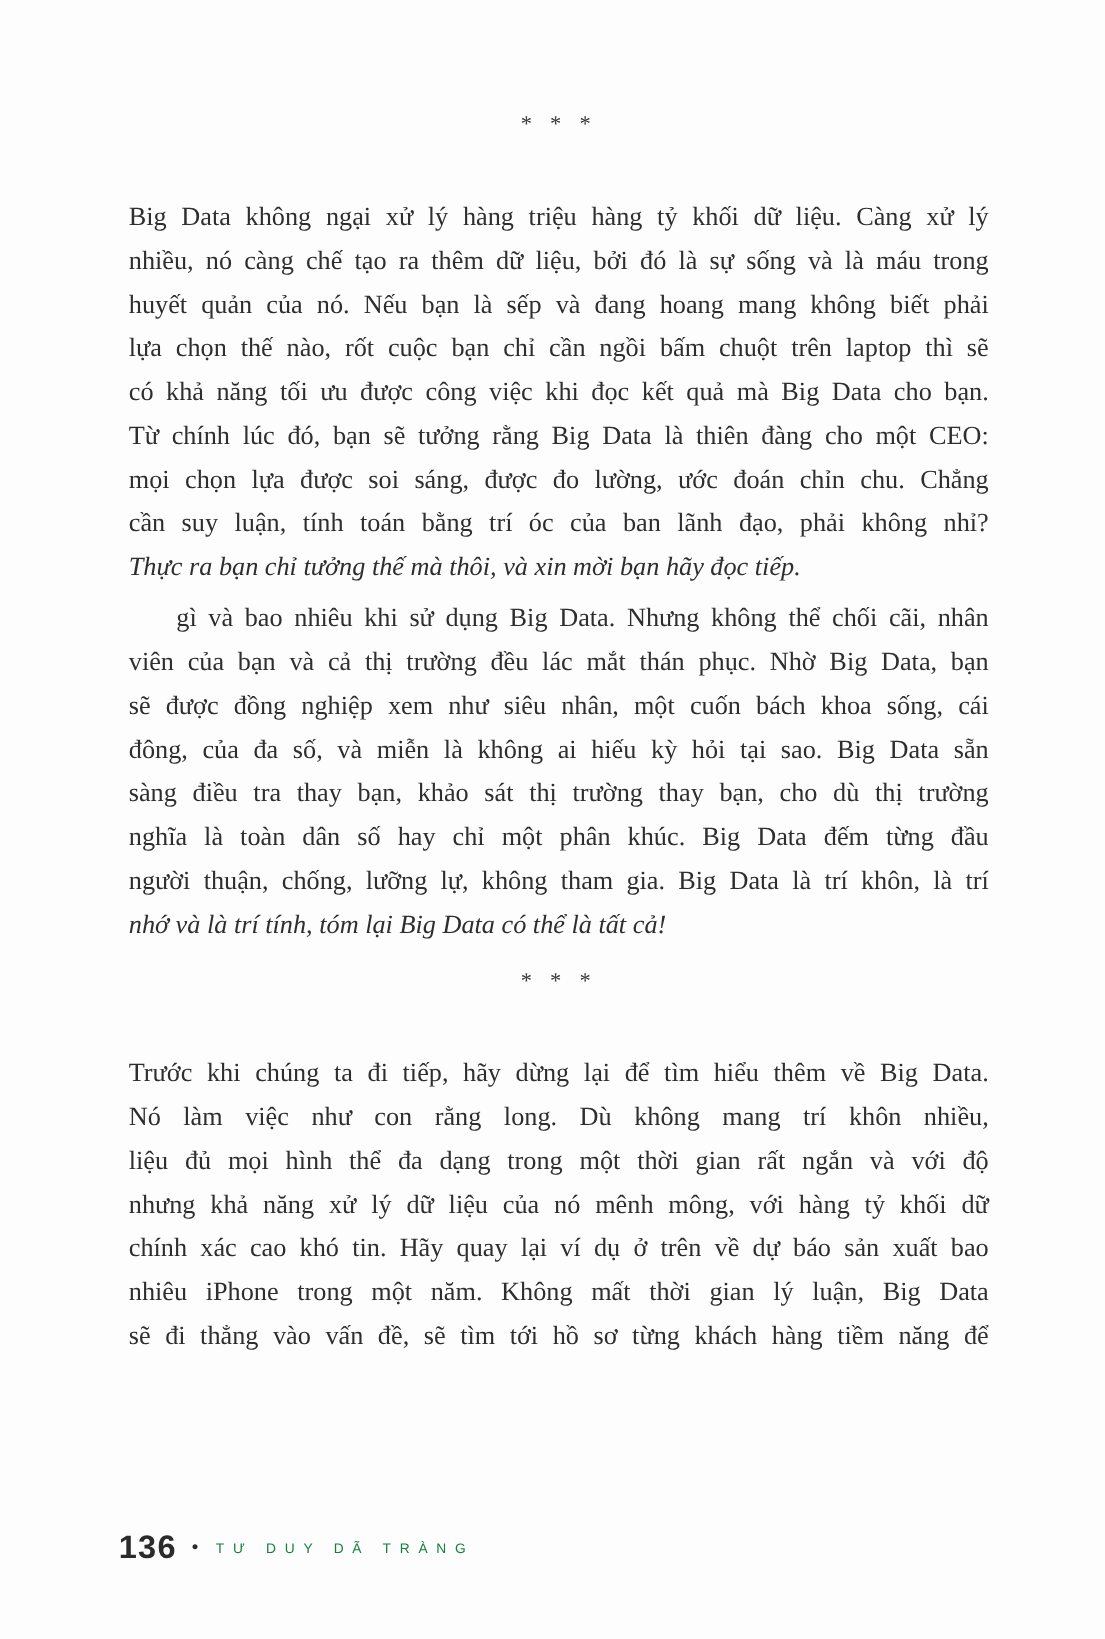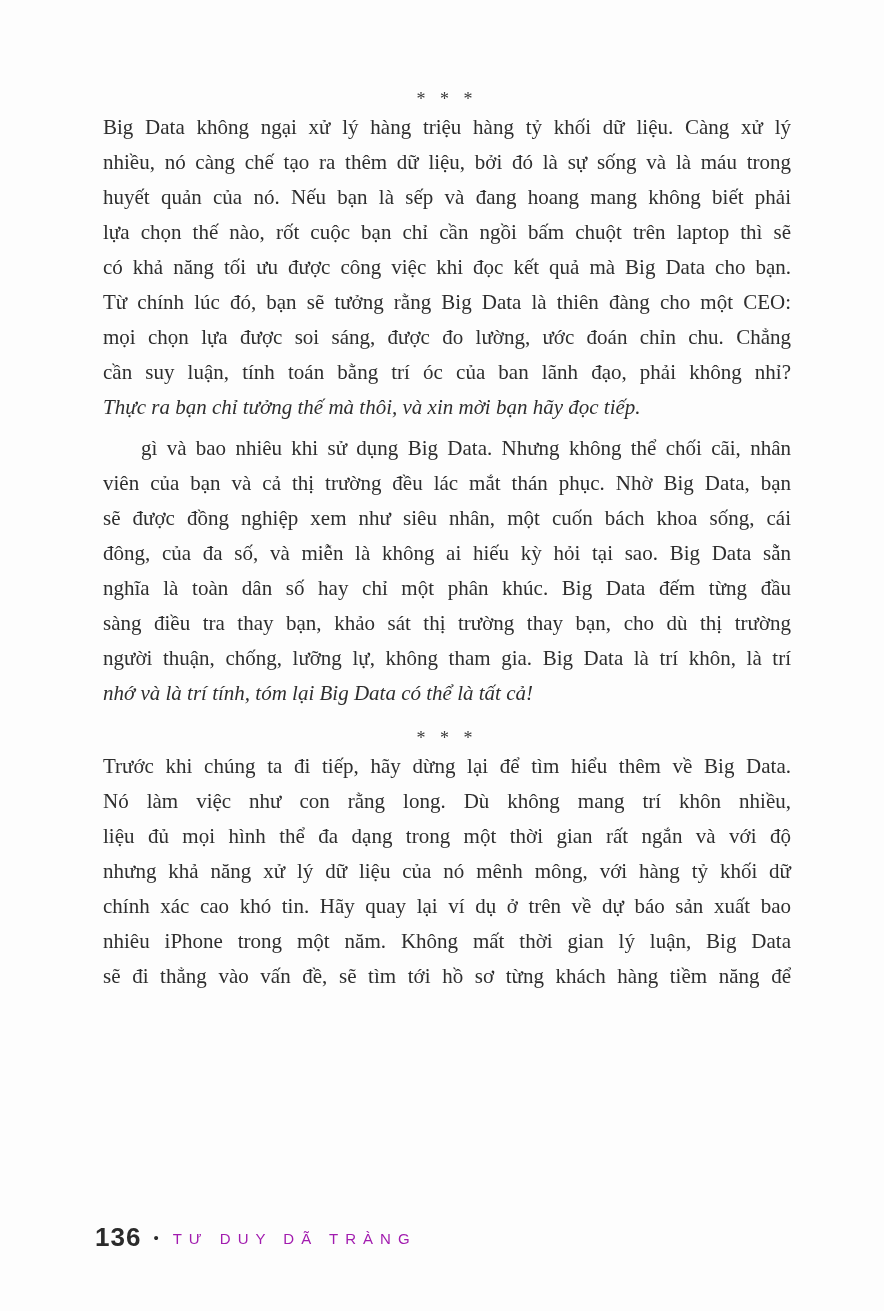--- a/index.html
+++ b/index.html
@@ -24,21 +24,21 @@
     font-size: 18px;
     letter-spacing: 5px;
     color: #3a3a3a;
     height: 22px;
     line-height: 22px;
   }
   .para {
     font-size: 21px;
     line-height: 35px;
   }
-  .separator + .para { }
+  .separator + .para { margin-top: 46px; }
   .para + .para { margin-top: 6px; }
   .para + .separator { margin-top: 16px; }
   .line {
     text-align: justify;
     text-align-last: justify;
     white-space: normal;
   }
   .para:not(.jlast) .line:last-child { text-align-last: left; font-style: italic; }
   .para.indent .line:first-child { text-indent: 38px; }
   .footer {
@@ -54,24 +54,24 @@
     font-weight: 700;
     letter-spacing: 1px;
     color: #2b2b2b;
   }
   .footer-dot {
     font-size: 15px;
     color: #2b2b2b;
     margin: 0 14px 0 12px;
   }
   .book-title {
-    font-size: 15px;
+    font-size: 11px;
     font-weight: 400;
     letter-spacing: 7px;
-    color: #a21caf;
+    color: #15803d;
     text-transform: uppercase;
     padding-top: 2px;
   }
 </style>
 </head>
 <body>
 
 <main class="content">
     <div class="separator">* * *</div>
     <div class="para">
@@ -83,22 +83,22 @@
       <div class="line">Từ chính lúc đó, bạn sẽ tưởng rằng Big Data là thiên đàng cho một CEO:</div>
       <div class="line">mọi chọn lựa được soi sáng, được đo lường, ước đoán chỉn chu. Chẳng</div>
       <div class="line">cần suy luận, tính toán bằng trí óc của ban lãnh đạo, phải không nhỉ?</div>
       <div class="line">Thực ra bạn chỉ tưởng thế mà thôi, và xin mời bạn hãy đọc tiếp.</div>
     </div>
     <div class="para indent">
       <div class="line">gì và bao nhiêu khi sử dụng Big Data. Nhưng không thể chối cãi, nhân</div>
       <div class="line">viên của bạn và cả thị trường đều lác mắt thán phục. Nhờ Big Data, bạn</div>
       <div class="line">sẽ được đồng nghiệp xem như siêu nhân, một cuốn bách khoa sống, cái</div>
       <div class="line">đông, của đa số, và miễn là không ai hiếu kỳ hỏi tại sao. Big Data sẵn</div>
+      <div class="line">sàng điều tra thay bạn, khảo sát thị trường thay bạn, cho dù thị trường</div>
       <div class="line">nghĩa là toàn dân số hay chỉ một phân khúc. Big Data đếm từng đầu</div>
-      <div class="line">sàng điều tra thay bạn, khảo sát thị trường thay bạn, cho dù thị trường</div>
       <div class="line">người thuận, chống, lưỡng lự, không tham gia. Big Data là trí khôn, là trí</div>
       <div class="line">nhớ và là trí tính, tóm lại Big Data có thể là tất cả!</div>
     </div>
     <div class="separator">* * *</div>
     <div class="para jlast">
       <div class="line">Trước khi chúng ta đi tiếp, hãy dừng lại để tìm hiểu thêm về Big Data.</div>
       <div class="line">Nó làm việc như con rằng long. Dù không mang trí khôn nhiều,</div>
       <div class="line">liệu đủ mọi hình thể đa dạng trong một thời gian rất ngắn và với độ</div>
       <div class="line">nhưng khả năng xử lý dữ liệu của nó mênh mông, với hàng tỷ khối dữ</div>
       <div class="line">chính xác cao khó tin. Hãy quay lại ví dụ ở trên về dự báo sản xuất bao</div>

